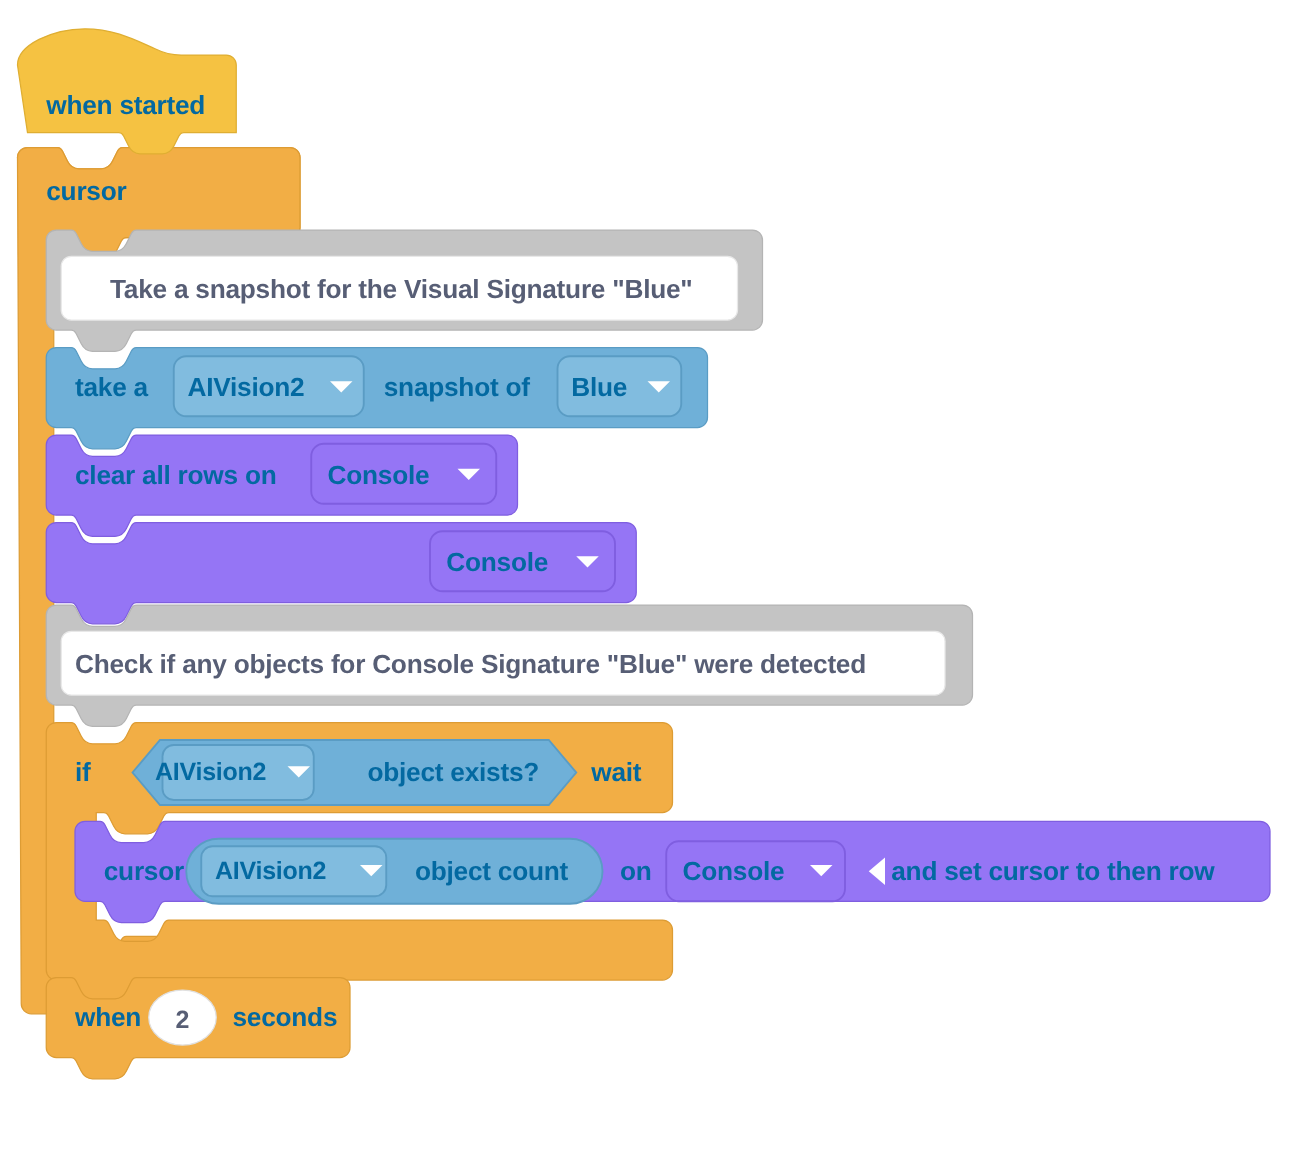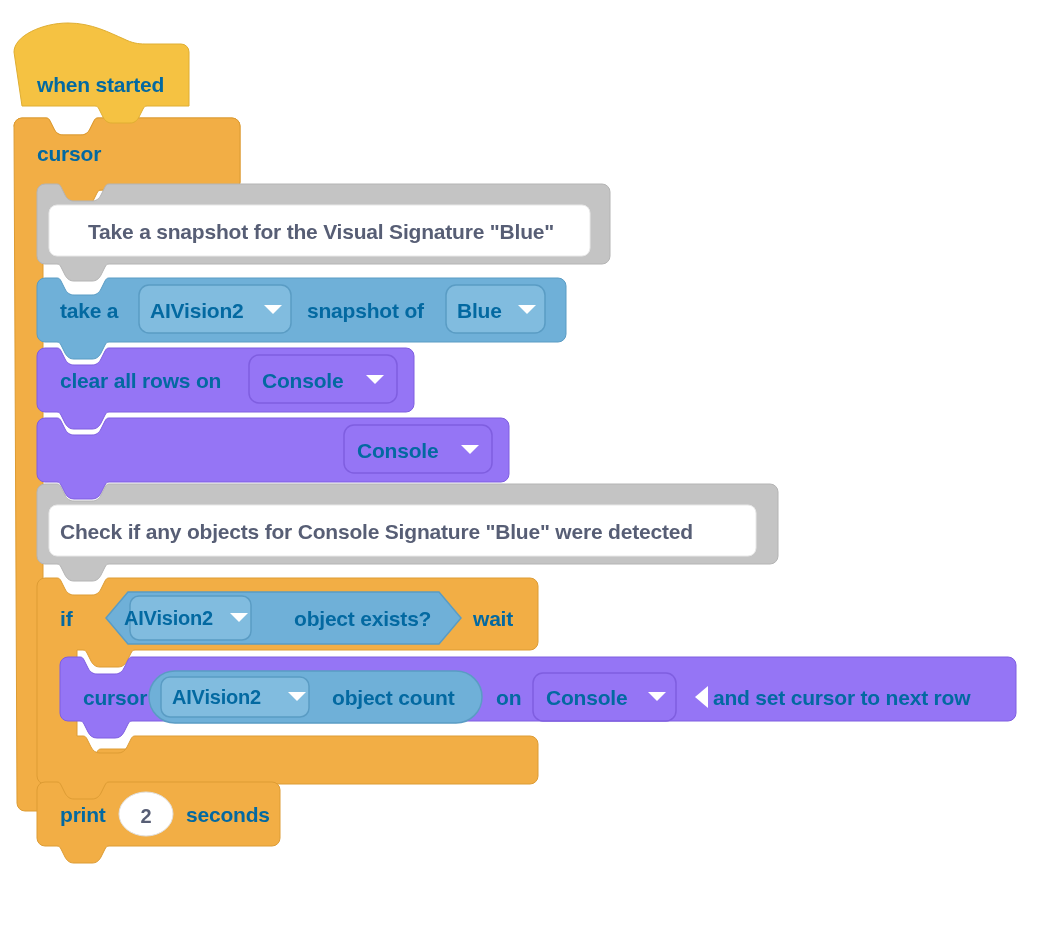--- a/index.html
+++ b/index.html
@@ -369,21 +369,21 @@
   <div class="blk-label" style="left:473px; top:608px;">wait</div>
 
   <div class="blk-label" style="left:83px; top:687px;">cursor</div>
   <div class="blk-label" style="left:172px; top:687px; font-size:20px;">AIVision2</div>
   <div class="tri tri-down" style="left:288px; top:692px;"></div>
   <div class="blk-label" style="left:332px; top:687px;">object count</div>
   <div class="blk-label" style="left:496px; top:687px;">on</div>
   <div class="blk-label" style="left:546px; top:687px;">Console</div>
   <div class="tri tri-down" style="left:648px; top:692px;"></div>
   <div class="tri tri-left" style="left:695px; top:686px;"></div>
-  <div class="blk-label" style="left:713px; top:687px;">and set cursor to next row</div>
-
-  <div class="blk-label" style="left:60px; top:804px;">print</div>
+  <div class="blk-label" style="left:713px; top:687px;">and set cursor to then row</div>
+
+  <div class="blk-label" style="left:60px; top:804px;">when</div>
   <div class="num-text" style="left:126px; top:806px; width:40px;">2</div>
   <div class="blk-label" style="left:186px; top:804px;">seconds</div>
 
   <div class="hit" style="left:200px; top:848px; width:44px; height:40px;"></div>
 
 </div>
 
 </body></html>

